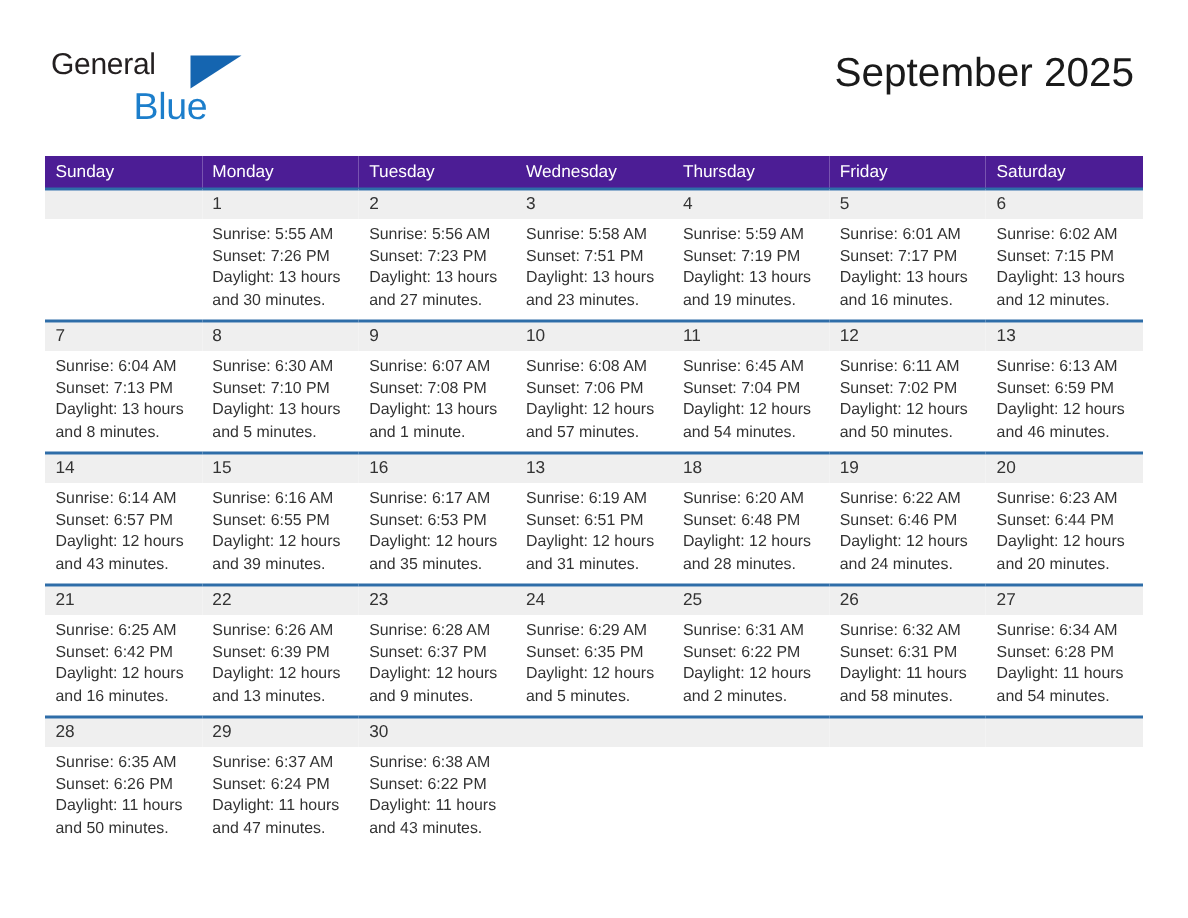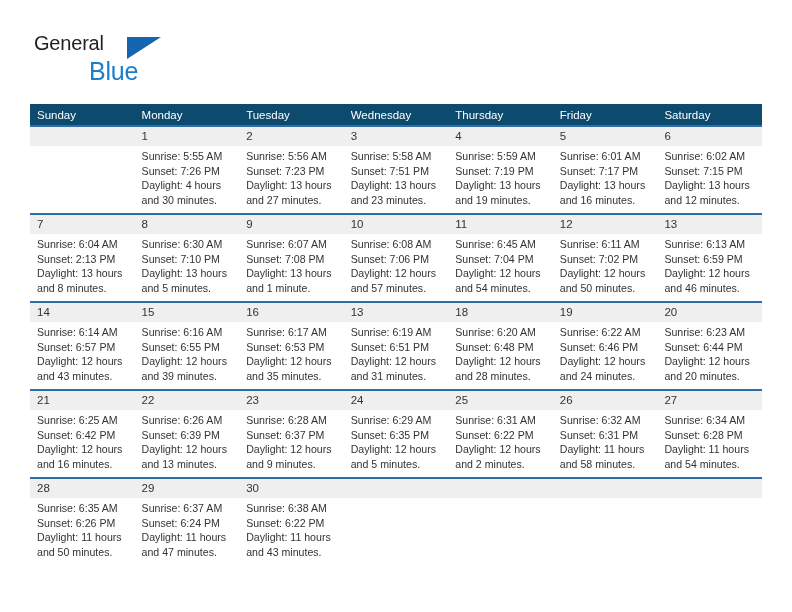--- a/index.html
+++ b/index.html
@@ -84,21 +84,21 @@
   
   .calendar {
     position: absolute;
     left: 30px;
     top: 104px;
     width: 732px;
     border-collapse: collapse;
     table-layout: fixed;
   }
   .calendar th {
-    background: #0c4a6e;
+    background: #4c1d95;
     color: #ffffff;
     font-weight: normal;
     font-size: 11.5px;
     text-align: left;
     padding: 4px 0 4px 7px;
     height: 13px;
     border: none;
   }
   .calendar td {
     vertical-align: top;
@@ -141,20 +141,21 @@
 <body>
 
 <div class="page">
 
   <div class="header">
     <div class="brand">
       <span class="brand-general">General</span>
       <span class="brand-tri"></span>
       <span class="brand-blue">Blue</span>
     </div>
+    <div class="title">September 2025</div>
   </div>
 
   <table class="calendar">
     <thead>
       <tr>
         <th>Sunday</th>
         <th>Monday</th>
         <th>Tuesday</th>
         <th>Wednesday</th>
         <th>Thursday</th>
@@ -170,21 +171,21 @@
               <div></div>
               <div></div>
               <div></div>
             </div>
           </td>
           <td class="cell">
             <div class="daynum">1</div>
             <div class="cell-body">
               <div>Sunrise: 5:55 AM</div>
               <div>Sunset: 7:26 PM</div>
-              <div>Daylight: 4 hours and 30 minutes.</div>
+              <div>Daylight: 13 hours and 30 minutes.</div>
             </div>
           </td>
           <td class="cell">
             <div class="daynum">2</div>
             <div class="cell-body">
               <div>Sunrise: 5:56 AM</div>
               <div>Sunset: 7:23 PM</div>
               <div>Daylight: 13 hours and 27 minutes.</div>
             </div>
           </td>
@@ -219,21 +220,21 @@
               <div>Sunset: 7:15 PM</div>
               <div>Daylight: 13 hours and 12 minutes.</div>
             </div>
           </td>
         </tr>
         <tr class="week-row">
           <td class="cell">
             <div class="daynum">7</div>
             <div class="cell-body">
               <div>Sunrise: 6:04 AM</div>
-              <div>Sunset: 2:13 PM</div>
+              <div>Sunset: 7:13 PM</div>
               <div>Daylight: 13 hours and 8 minutes.</div>
             </div>
           </td>
           <td class="cell">
             <div class="daynum">8</div>
             <div class="cell-body">
               <div>Sunrise: 6:30 AM</div>
               <div>Sunset: 7:10 PM</div>
               <div>Daylight: 13 hours and 5 minutes.</div>
             </div>

